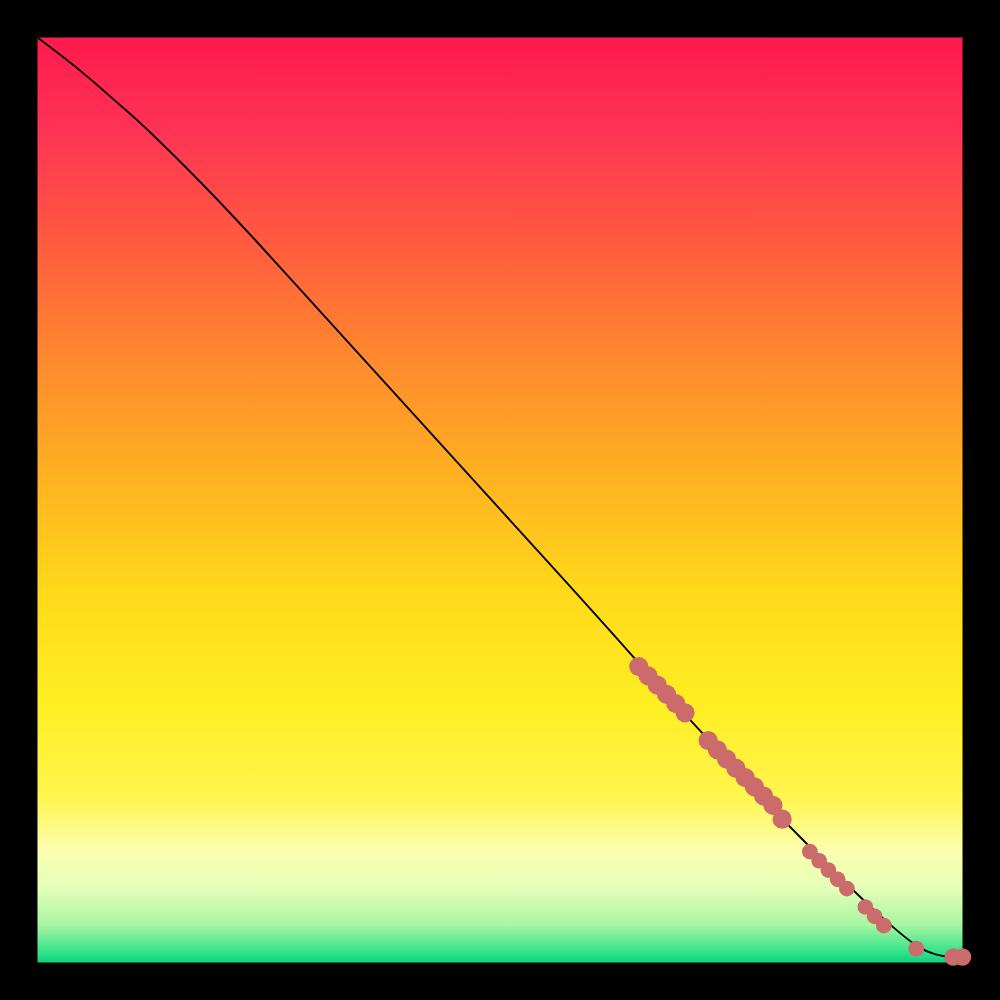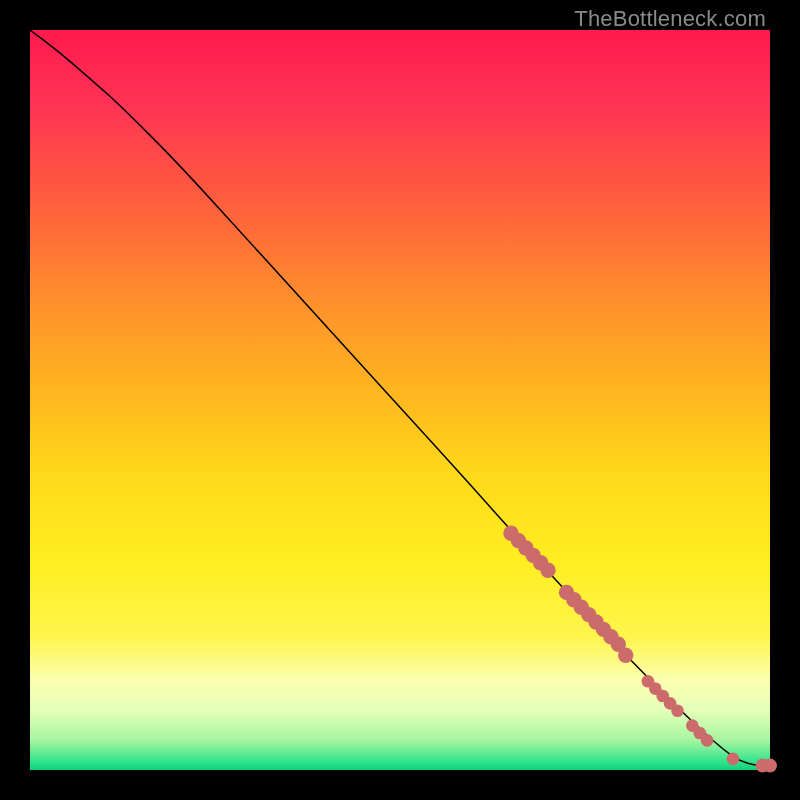--- a/index.html
+++ b/index.html
@@ -64,21 +64,20 @@
   }
   .dot {
     fill: #cc6b6b;
     stroke: none;
   }
 </style>
 </head>
 <body>
 
 <div class="chart-wrap">
-  <div class="watermark">TheBottleneck.com</div>
   <div class="plot-area">
     <svg class="overlay" viewBox="0 0 740 740" preserveAspectRatio="none">
       <path id="curve-path" class="curve" d="M 0.0 0.0 Q 0.0 0.0 14.8 11.1 Q 29.6 22.2 44.4 35.1 Q 59.2 48.1 74.0 61.0 Q 88.8 74.0 118.4 103.6 Q 148.0 133.2 185.0 173.9 Q 222.0 214.6 259.0 255.3 Q 296.0 296.0 333.0 336.7 Q 370.0 377.4 407.0 418.1 Q 444.0 458.8 473.6 492.1 Q 503.2 525.4 525.4 549.5 Q 547.6 573.5 569.8 597.5 Q 592.0 621.6 614.2 643.8 Q 636.4 666.0 651.2 680.8 Q 666.0 695.6 680.8 708.5 Q 695.6 721.5 703.0 726.3 Q 710.4 731.1 717.8 733.3 Q 725.2 735.6 732.6 735.6 L 740.0 735.6" stroke="#000000"></path>
       <g id="points-group">
           <circle cx="481.0" cy="503.2" r="7.7" class="dot" fill="#cc6b6b"></circle>
           <circle cx="488.4" cy="510.6" r="7.7" class="dot" fill="#cc6b6b"></circle>
           <circle cx="495.8" cy="518.0" r="7.7" class="dot" fill="#cc6b6b"></circle>
           <circle cx="503.2" cy="525.4" r="7.7" class="dot" fill="#cc6b6b"></circle>
           <circle cx="510.6" cy="532.8" r="7.7" class="dot" fill="#cc6b6b"></circle>
           <circle cx="518.0" cy="540.2" r="7.7" class="dot" fill="#cc6b6b"></circle>

